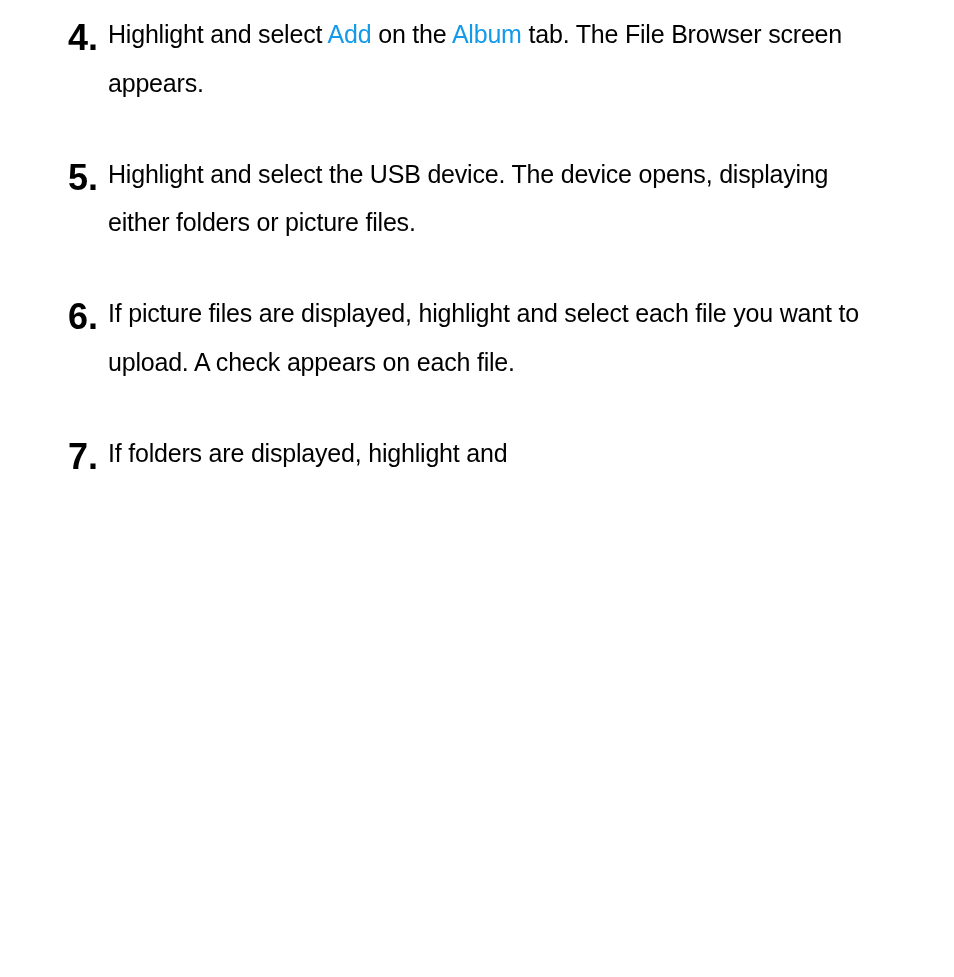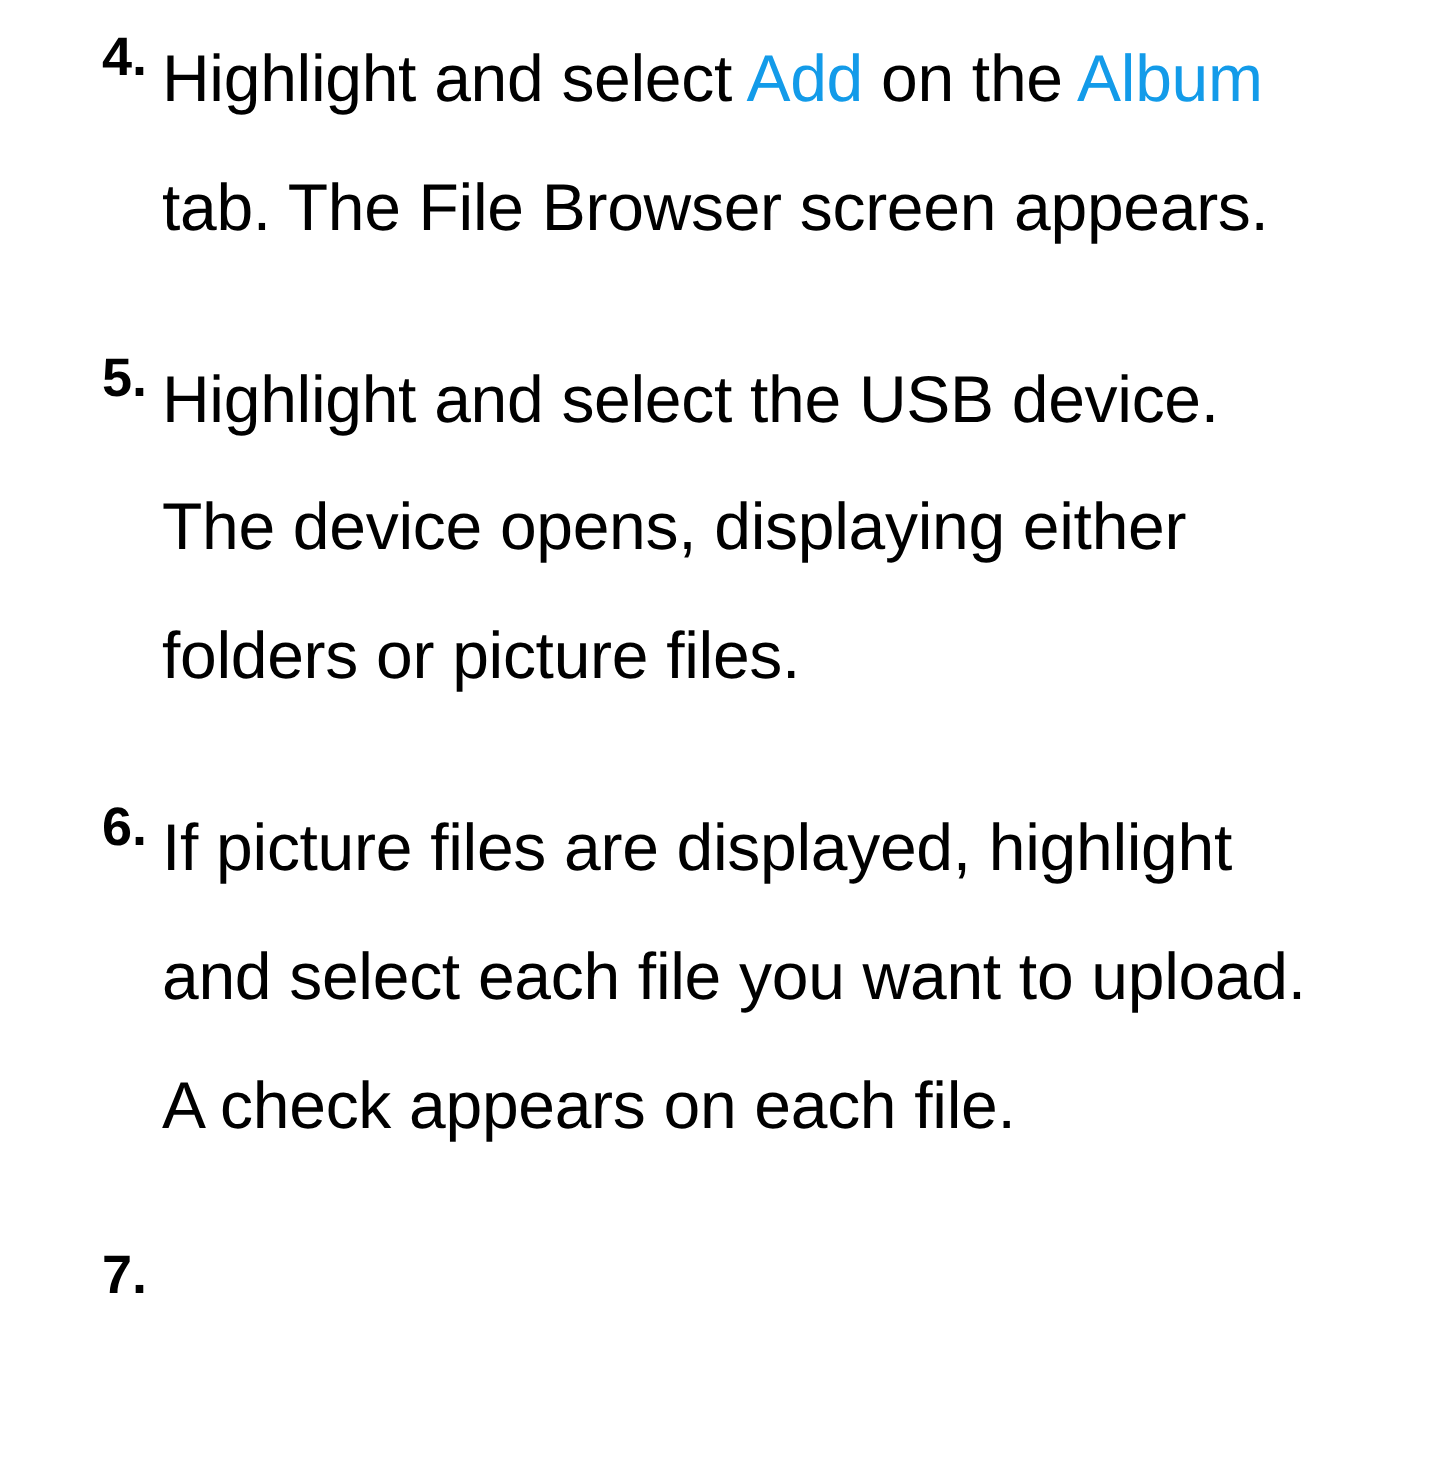--- a/index.html
+++ b/index.html
@@ -22,21 +22,21 @@
   .num {
     flex: 0 0 auto;
     font-weight: 700;
     font-size: 36px;
     line-height: 1.55;
     margin-right: 10px;
     min-width: 38px;
     text-align: right;
   }
   .body {
-    font-size: 44px;
+    font-size: 25px;
     line-height: 1.95;
     letter-spacing: -0.2px;
   }
   .blue {
     color: #139be9;
   }
 </style>
 </head>
 <body>
 
@@ -52,15 +52,16 @@
     <div class="body"><span>Highlight and select the USB device. The device opens, displaying either folders or picture files.</span></div>
   </div>
 
   <div class="item">
     <div class="num">6.</div>
     <div class="body"><span>If picture files are displayed, highlight and select each file you want to upload. A check appears on each file.</span></div>
   </div>
 
   <div class="item" style="margin-bottom:0;">
     <div class="num">7.</div>
+    <div class="body"><span>If folders are displayed, highlight and</span></div>
   </div>
 
 </div>
 
 </body></html>

